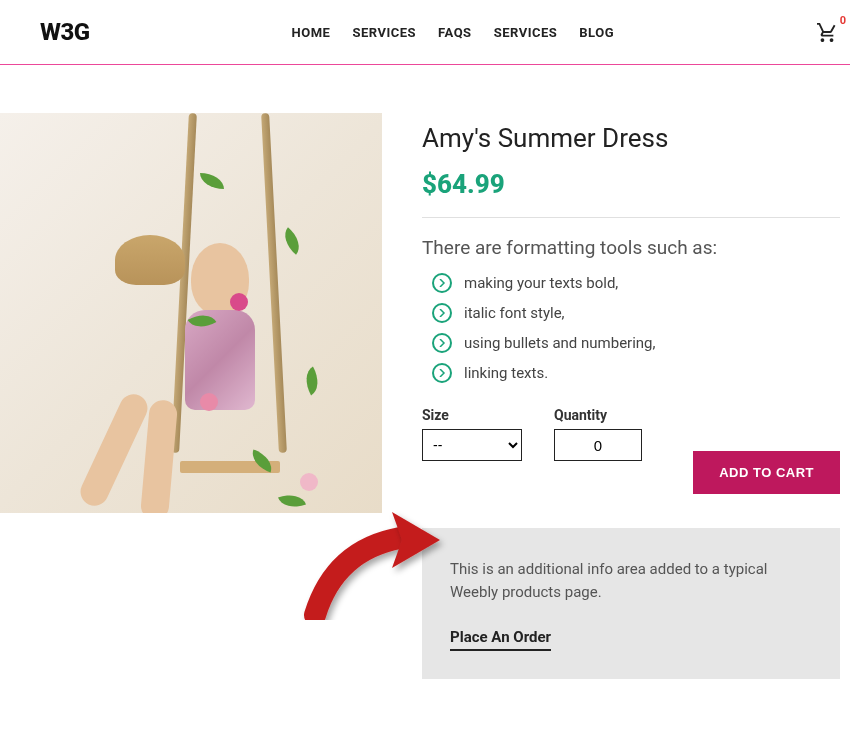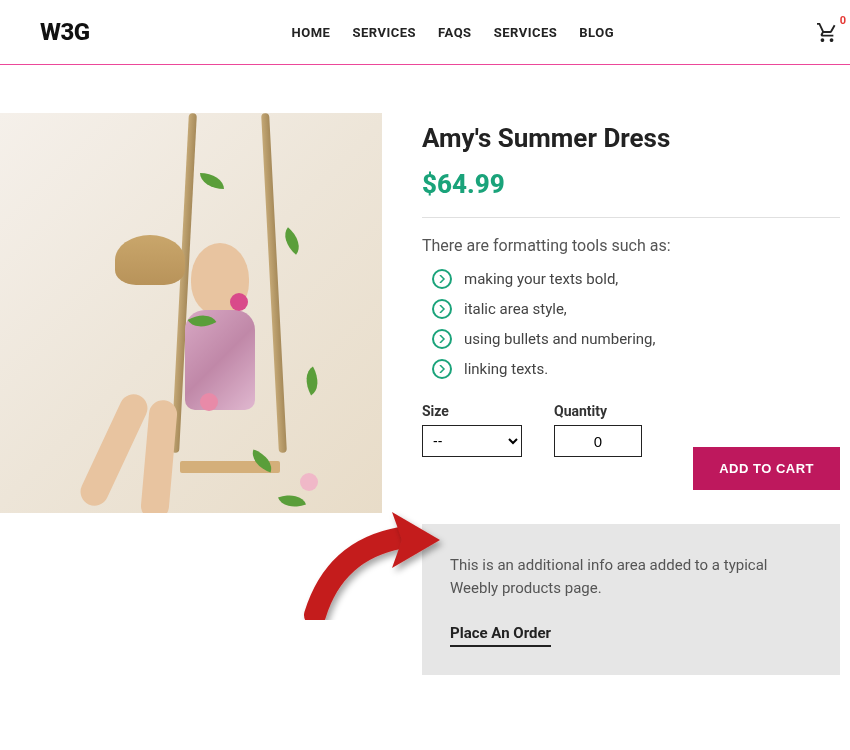--- a/index.html
+++ b/index.html
@@ -149,37 +149,37 @@
       height: 18px;
       background: #e88aa8;
       border-radius: 50%;
     }
     .details-col {
       flex: 1;
       padding: 10px 10px 0 40px;
     }
     .product-title {
       font-size: 26px;
-      font-weight: 700;
+      font-weight: 400;
       color: #222;
       margin-bottom: 16px;
     }
     .product-price {
       font-size: 26px;
       font-weight: 800;
       color: #1aa37a;
       margin-bottom: 18px;
     }
     hr.divider {
       border: none;
       border-top: 1px solid #e0e0e0;
       margin-bottom: 18px;
     }
     .intro-text {
-      font-size: 16px;
+      font-size: 19px;
       color: #555;
       margin-bottom: 14px;
     }
     .feature-list {
       list-style: none;
       padding-left: 10px;
     }
     .feature-list li {
       display: flex;
       align-items: center;
@@ -335,21 +335,21 @@
             </svg>
           </span>
         <span>making your texts bold,</span>
       </li>
       <li>
         <span class="chev-icon">
             <svg viewBox="0 0 8 8">
               <path d="M2 0l4 4-4 4" fill="none" stroke="#1aa37a" stroke-width="1.5"></path>
             </svg>
           </span>
-        <span>italic area style,</span>
+        <span>italic font style,</span>
       </li>
       <li>
         <span class="chev-icon">
             <svg viewBox="0 0 8 8">
               <path d="M2 0l4 4-4 4" fill="none" stroke="#1aa37a" stroke-width="1.5"></path>
             </svg>
           </span>
         <span>using bullets and numbering,</span>
       </li>
       <li>

